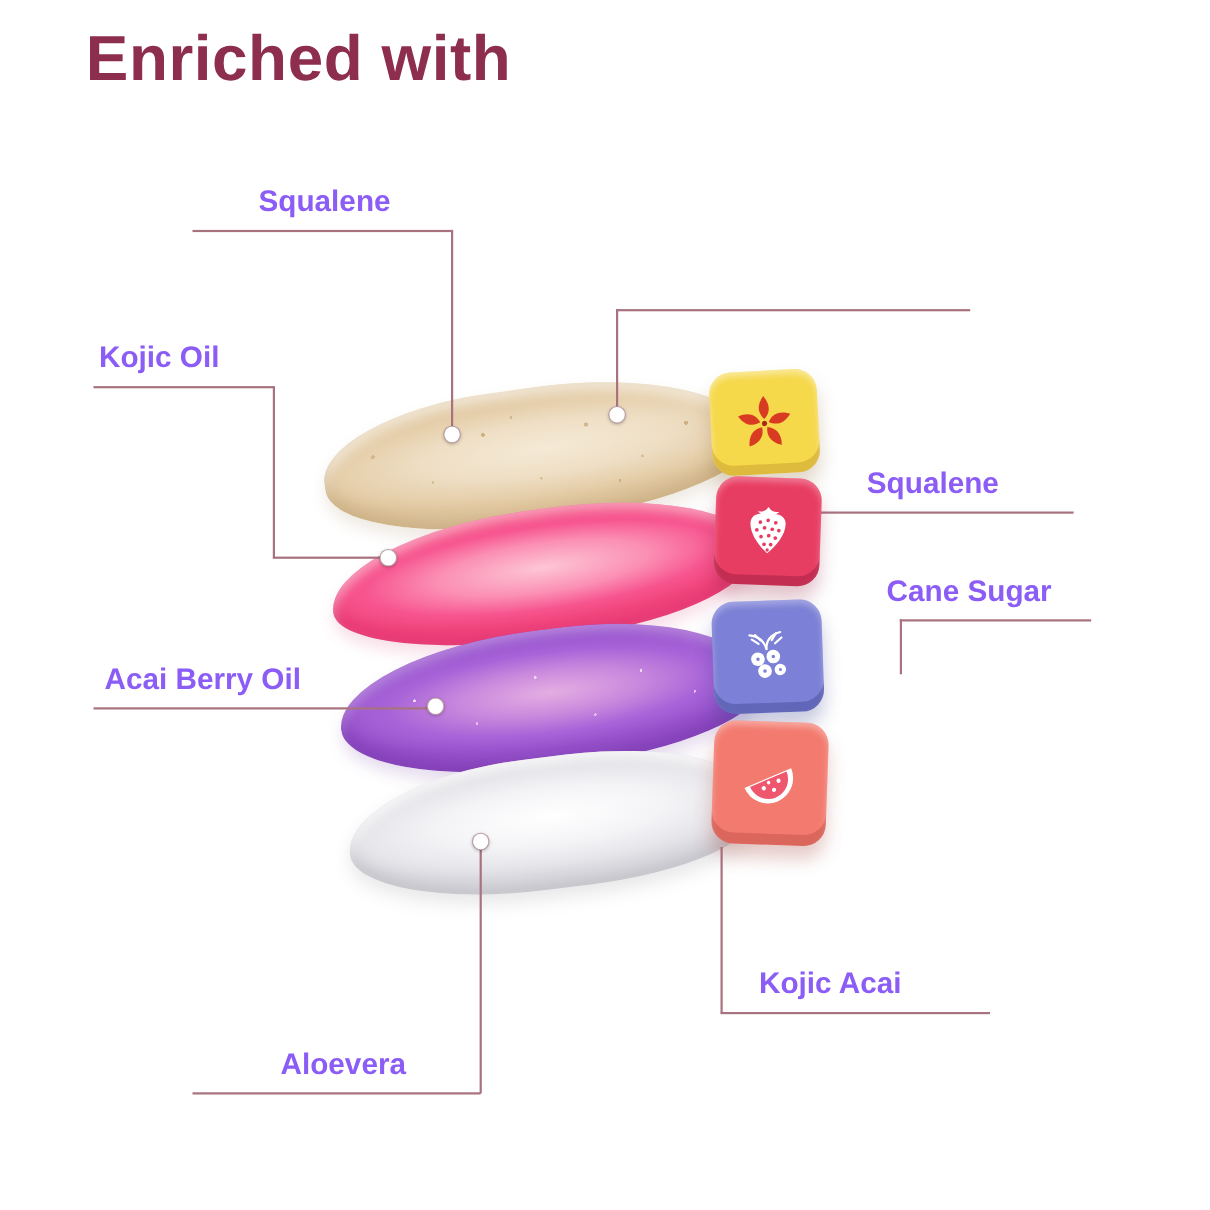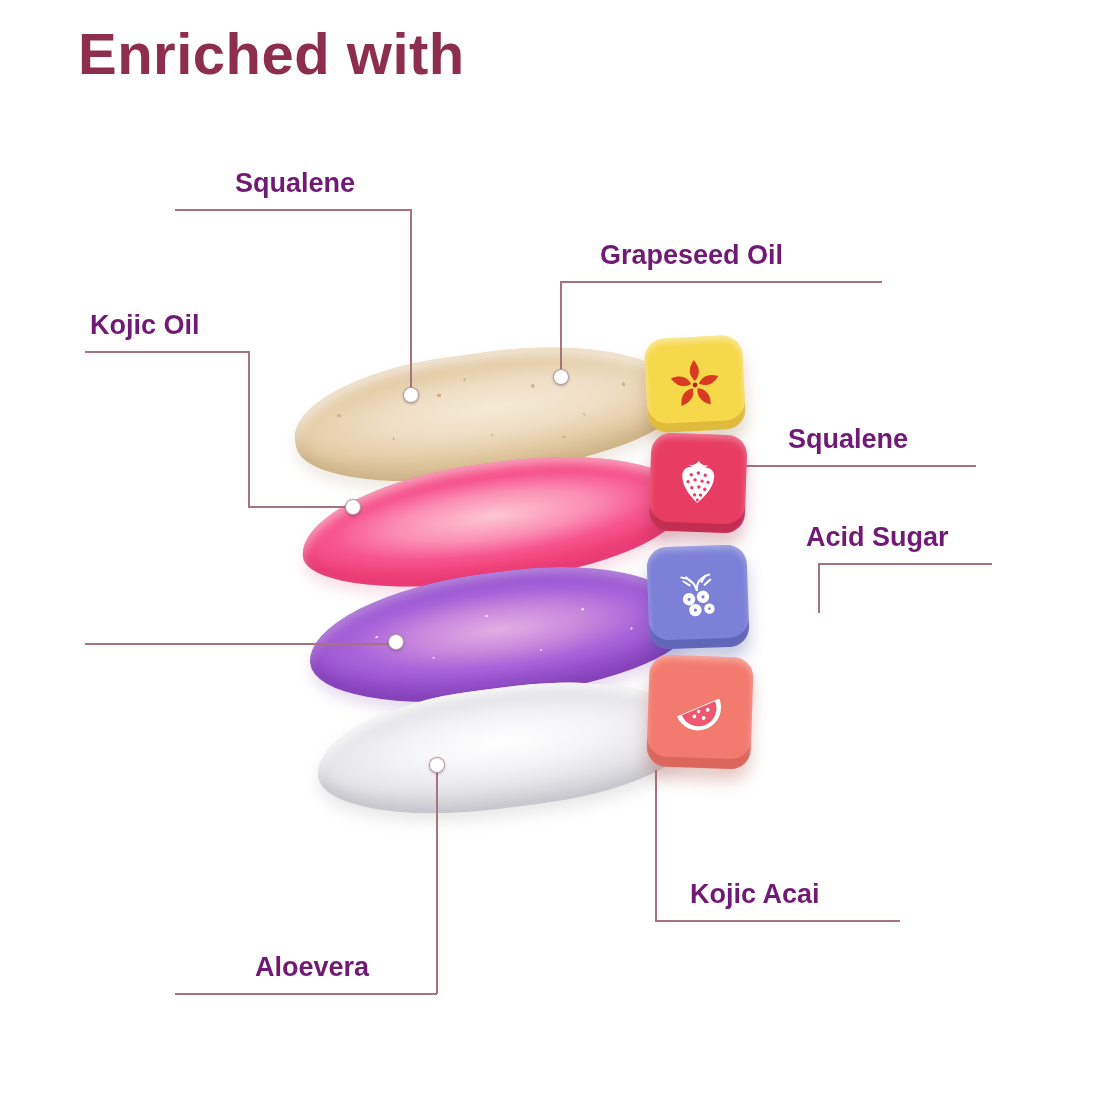--- a/index.html
+++ b/index.html
@@ -20,21 +20,21 @@
     font-weight: 700;
     letter-spacing: 0.5px;
     color: #8e2e4e;
     z-index: 8;
   }
 
   .label {
     position: absolute;
     font-size: 27px;
     font-weight: 700;
-    color: #701a75;
+    color: #8b5cf6;
     z-index: 8;
     white-space: nowrap;
   }
   #lb-squalene-top  { left: 235px; top: 168px; }
   #lb-grapeseed     { left: 600px; top: 240px; }
   #lb-jojoba        { left: 90px;  top: 310px; }
   #lb-squalene-right{ left: 788px; top: 424px; }
   #lb-cane-sugar    { left: 806px; top: 522px; }
   #lb-acai          { left: 95px;  top: 602px; }
   #lb-kojic         { left: 690px; top: 879px; }
@@ -269,20 +269,20 @@
     </svg>
   </div>
 
   <div class="dot" id="dot-1"></div>
   <div class="dot" id="dot-2"></div>
   <div class="dot" id="dot-3"></div>
   <div class="dot" id="dot-4"></div>
   <div class="dot" id="dot-5"></div>
 
   <div class="label" id="lb-squalene-top">Squalene</div>
-  <div class="label" id="lb-grapeseed">Grapeseed Oil</div>
   <div class="label" id="lb-jojoba">Kojic Oil</div>
   <div class="label" id="lb-squalene-right">Squalene</div>
-  <div class="label" id="lb-cane-sugar">Acid Sugar</div>
+  <div class="label" id="lb-cane-sugar">Cane Sugar</div>
+  <div class="label" id="lb-acai">Acai Berry Oil</div>
   <div class="label" id="lb-kojic">Kojic Acai</div>
   <div class="label" id="lb-aloevera">Aloevera</div>
 
 </div>
 
 </body></html>

